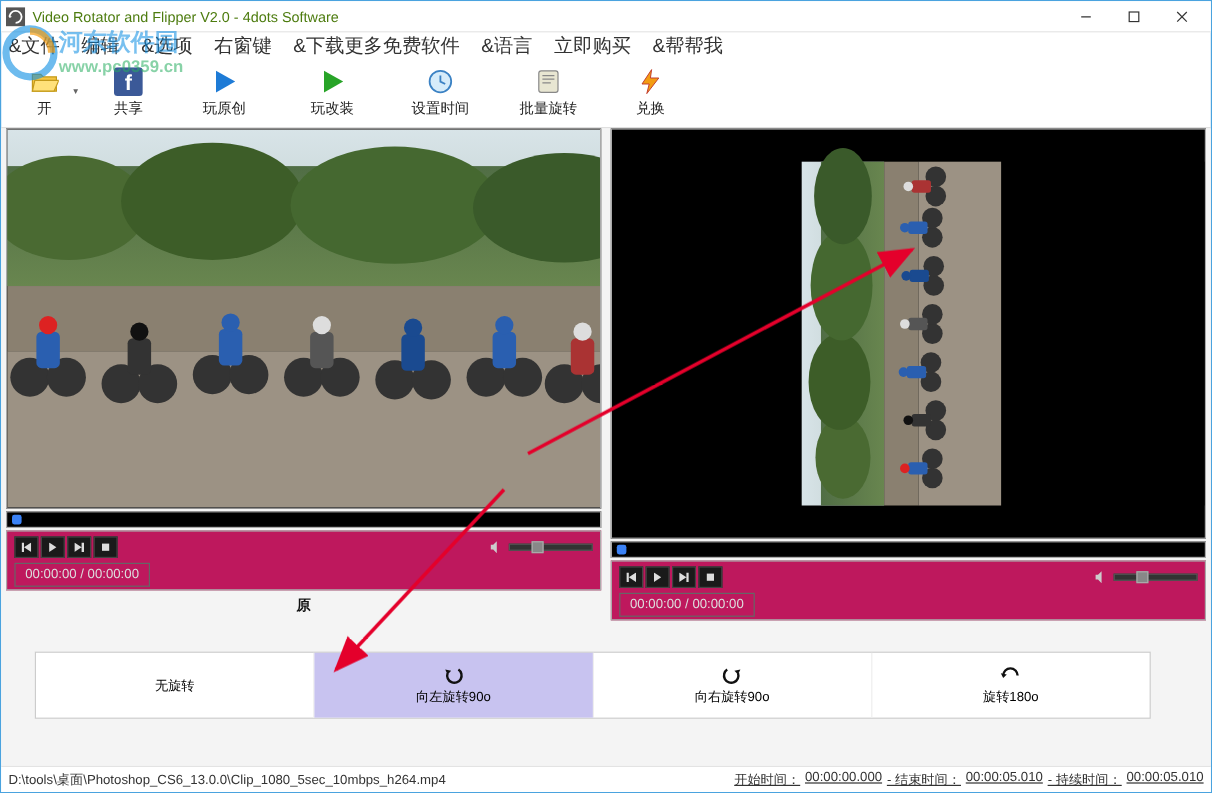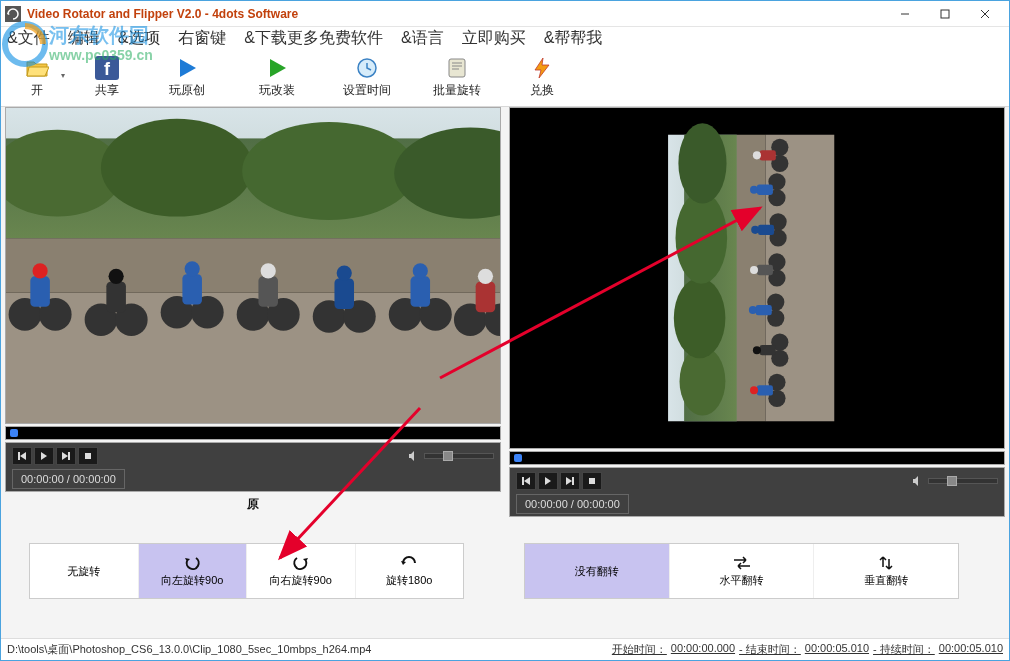--- a/index.html
+++ b/index.html
@@ -1,38 +1,38 @@
 <!DOCTYPE html>
 <html><head>
 <meta charset="utf-8">
 <style>
 * { margin: 0; padding: 0; box-sizing: border-box; font-family: "Microsoft YaHei", Arial, sans-serif; }
 html, body { width: 1010px; height: 661px; overflow: hidden; background: #fff; }
 .window { width: 100%; height: 100%; border: 1px solid #4aa3df; display: flex; flex-direction: column; position: relative; }
 .titlebar { height: 26px; background: #fff; display: flex; align-items: center; padding: 0 4px; border-bottom: 1px solid #e5e5e5; font-size: 12px; }
 .title-icon { width: 16px; height: 16px; margin-right: 6px; }
-.title-text { flex: 1; color: #c2410c; font-weight: bold; }
+.title-text { flex: 1; color: #4d7c0f; }
 .win-controls { display: flex; }
 .win-btn { width: 40px; height: 24px; display: flex; align-items: center; justify-content: center; cursor: pointer; }
 .win-btn svg { width: 10px; height: 10px; }
 .menubar { height: 22px; display: flex; align-items: center; padding: 0 4px; font-size: 16px; gap: 14px; color: #333; }
 .menubar .menu-item { cursor: pointer; padding: 2px 2px; }
 .menubar .menu-item.bold { font-weight: normal; }
 .toolbar { height: 58px; display: flex; align-items: center; padding: 2px 6px; gap: 10px; border-bottom: 1px solid #d8d8d8; }
 .tool-btn { display: flex; flex-direction: column; align-items: center; justify-content: center; min-width: 60px; height: 54px; cursor: pointer; font-size: 12px; color: #222; position: relative; }
 .tool-btn .icon { width: 24px; height: 24px; margin-bottom: 2px; }
 .tool-btn .drop { position: absolute; right: 2px; top: 20px; font-size: 8px; color: #666; }
 .content { flex: 1; display: flex; flex-direction: column; background: #f4f4f4; position: relative; }
 .previews { display: flex; height: 410px; }
 .preview-col { flex: 1; display: flex; flex-direction: column; padding: 0 4px; }
 .preview-area { flex: 1; background: #000; border: 1px solid #aaa; display: flex; align-items: center; justify-content: center; position: relative; overflow: hidden; }
 .frame-svg { width: 100%; height: 100%; }
 .seek-bar { height: 14px; background: #000; border: 1px solid #aaa; margin-top: 2px; position: relative; }
 .seek-dot { position: absolute; left: 4px; top: 2px; width: 8px; height: 8px; background: #3b82f6; border-radius: 2px; }
-.player-controls { height: 50px; background: #404040; border: 1px solid #aaa; margin-top: 2px; display: flex; flex-direction: column; padding: 4px 6px; gap: 4px; }
+.player-controls { height: 50px; background: #be185d; border: 1px solid #aaa; margin-top: 2px; display: flex; flex-direction: column; padding: 4px 6px; gap: 4px; }
 .pc-row { display: flex; align-items: center; gap: 2px; }
 .pc-btn { width: 20px; height: 18px; background: #1a1a1a; border: 1px solid #444; display: flex; align-items: center; justify-content: center; cursor: pointer; }
 .pc-btn svg { width: 8px; height: 8px; fill: #ddd; }
 .vol-area { margin-left: auto; display: flex; align-items: center; gap: 4px; }
 .vol-slider { width: 70px; height: 6px; background: #333; border: 1px solid #555; position: relative; }
 .vol-thumb { position: absolute; left: 18px; top: -3px; width: 10px; height: 10px; background: #888; border: 1px solid #aaa; }
 .time-box { border: 1px solid #666; padding: 3px 8px; font-size: 11px; color: #ddd; display: inline-block; }
 .preview-label { text-align: center; font-size: 12px; font-weight: bold; padding: 4px 0; color: #111; }
 .options-row { display: flex; padding: 26px 50px 8px 28px; gap: 60px; }
 .option-group { flex: 1; display: flex; border: 1px solid #ccc; background: #fff; height: 56px; }
@@ -398,39 +398,20 @@
         </div>
         <div class="opt-btn">
           <svg viewBox="0 0 20 16">
               <path d="M4 8 A6 6 0 1 1 16 8" fill="none" stroke="#111" stroke-width="2"></path>
               <path d="M2 6 L4 10 L7 7 Z" fill="#111"></path>
             </svg>
           <span>旋转180o</span>
         </div>
       </div>
 
-      <div class="option-group">
-        <div class="opt-btn selected">
-          <span>没有翻转</span>
-        </div>
-        <div class="opt-btn">
-          <svg viewBox="0 0 20 16">
-              <path d="M2 5 H14 M14 5 L11 2 M14 5 L11 8" stroke="#111" stroke-width="1.5" fill="none"></path>
-              <path d="M18 11 H6 M6 11 L9 8 M6 11 L9 14" stroke="#111" stroke-width="1.5" fill="none"></path>
-            </svg>
-          <span>水平翻转</span>
-        </div>
-        <div class="opt-btn">
-          <svg viewBox="0 0 20 16">
-              <path d="M7 2 V12 M7 2 L4 5 M7 2 L10 5" stroke="#111" stroke-width="1.5" fill="none"></path>
-              <path d="M13 14 V4 M13 14 L10 11 M13 14 L16 11" stroke="#111" stroke-width="1.5" fill="none"></path>
-            </svg>
-          <span>垂直翻转</span>
-        </div>
-      </div>
     </div>
   </div>
 
   <div class="statusbar">
     <span>D:\tools\桌面\Photoshop_CS6_13.0.0\Clip_1080_5sec_10mbps_h264.mp4</span>
     <div class="sb-right">
       <span>开始时间：</span>
       <span>00:00:00.000</span>
       <span>- 结束时间：</span>
       <span>00:00:05.010</span>

